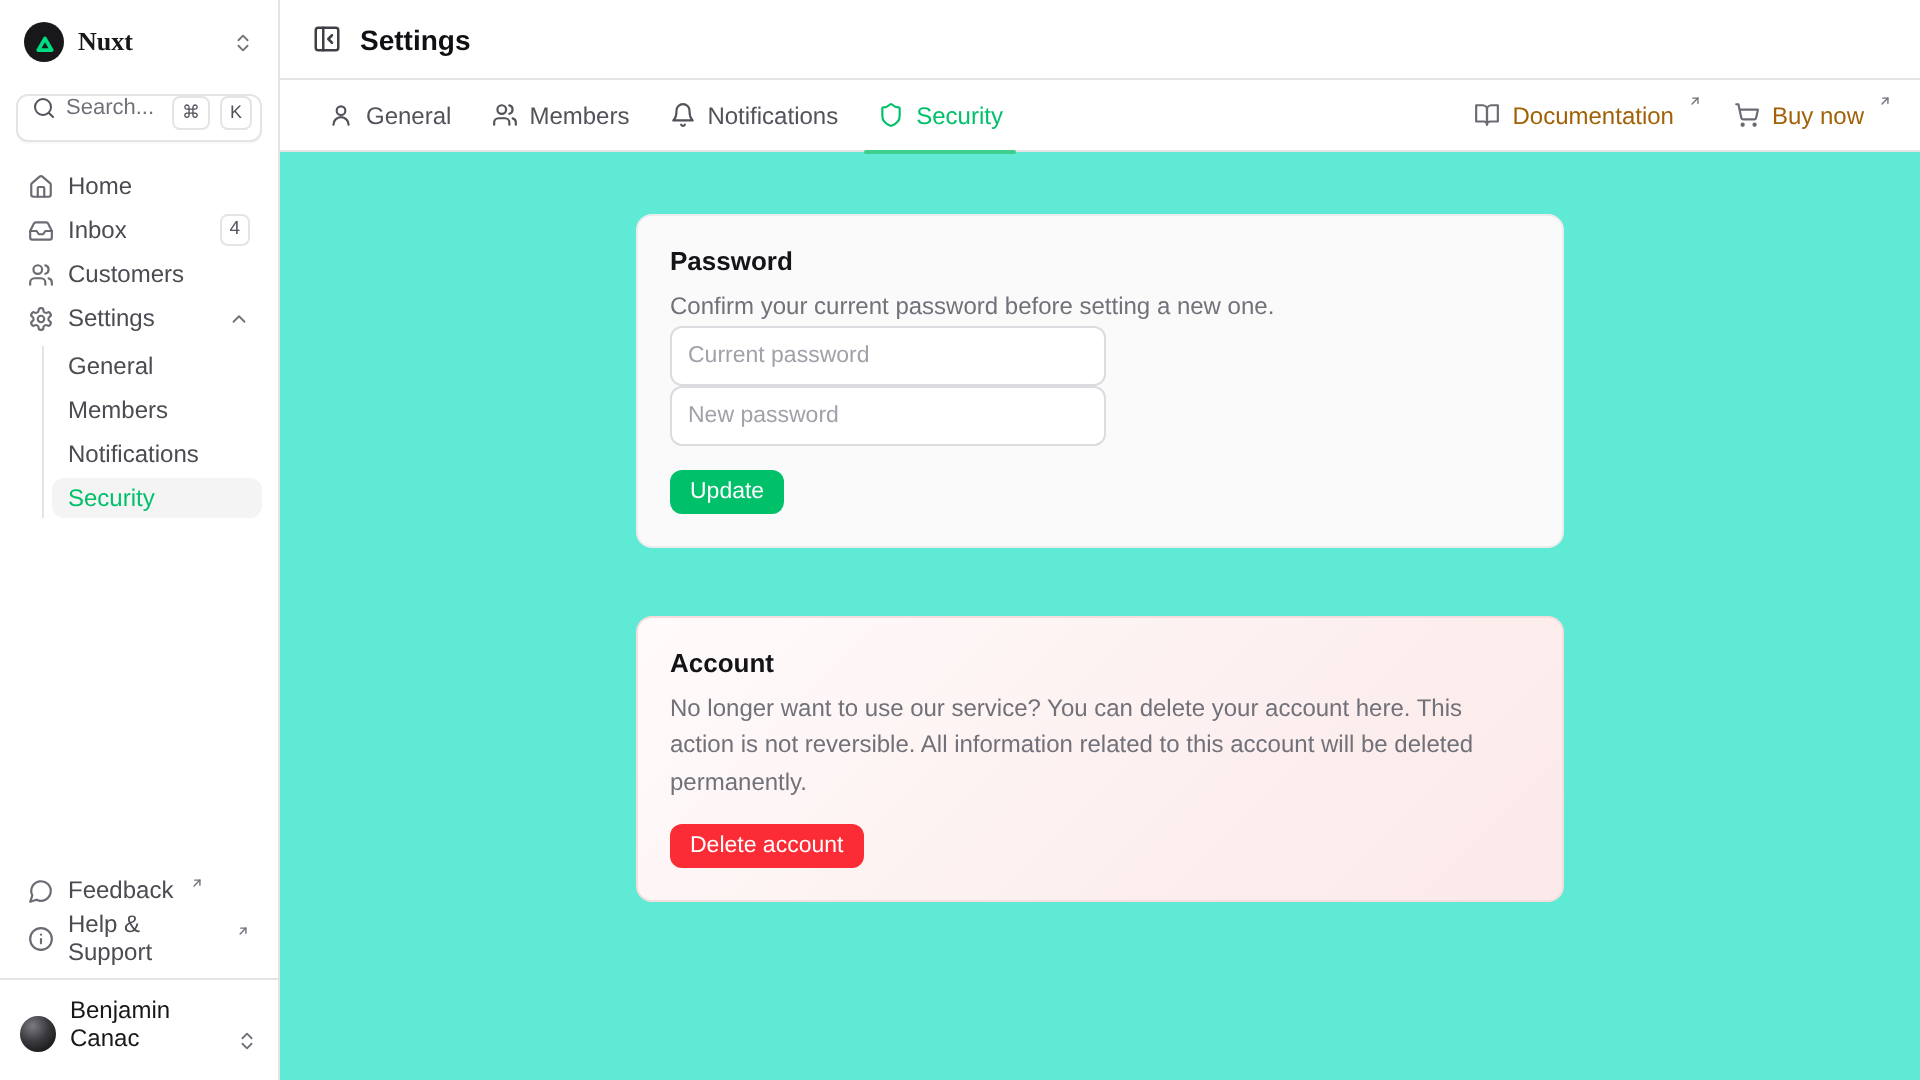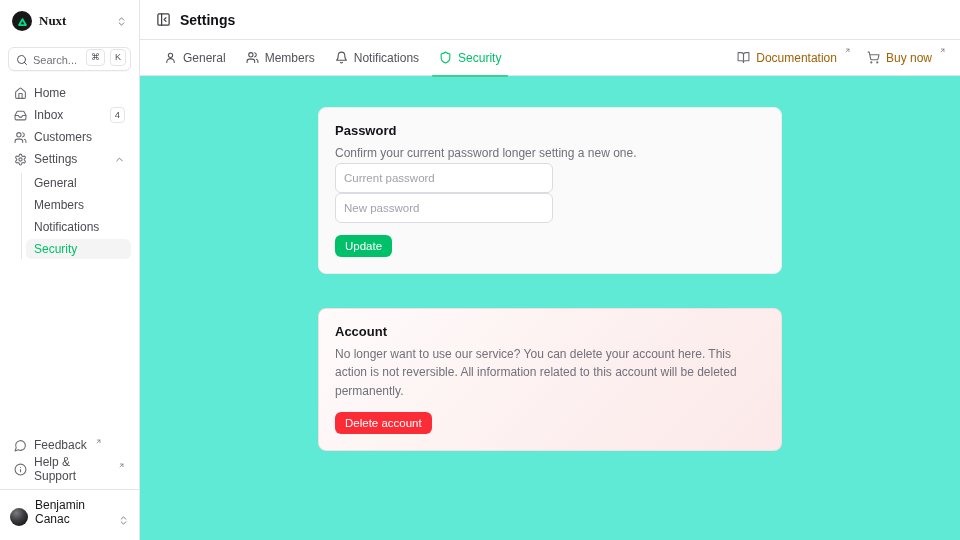--- a/index.html
+++ b/index.html
@@ -27,21 +27,21 @@
     width:20px; height:20px; border-radius:50%;
     background:#18181b; display:flex; align-items:center; justify-content:center;
     flex:0 0 20px;
   }
   .team-name { font-size:13px; font-weight:700; color:#18181b;font-family:Liberation Serif, serif; }
   .team-picker .sel-icon { margin-left:auto; color:#71717a; }
 
   .searchbox {
     margin-top:13px; height:24px;
     border:1px solid #e4e4e7; border-radius:6px; background:#fff;
-    display:flex; align-items:flex-end; gap:5px; padding:0 4px 4px 7px;
+    display:flex; align-items:flex-start; gap:5px; padding:0 4px 16px 7px;
     box-shadow:0 1px 1px rgba(0,0,0,0.03); cursor:text;
   }
   .searchbox .ph { font-size:11px; color:#71717a; flex:1; white-space:nowrap; overflow:hidden; }
   .kbd {
     font-size:9px; line-height:1; color:#52525b;
     border:1px solid #e4e4e7; border-radius:4px;
     padding:3px 4px; background:#fff; font-family:"Liberation Sans",sans-serif;
   }
 
   .nav { margin-top:12px; display:flex; flex-direction:column; gap:2px;text-align:right; }
@@ -373,21 +373,21 @@
               </svg>
           </span>
         </div>
       </div>
     </div>
 
     <div class="content">
 
       <section class="card neutral">
         <h2 class="card-title">Password</h2>
-        <p class="card-desc">Confirm your current password longer setting a new one.</p>
+        <p class="card-desc">Confirm your current password before setting a new one.</p>
         <input class="pw-input" type="password" placeholder="Current password" style="">
         <input class="pw-input" type="password" placeholder="New password" style="">
         <button class="btn primary">Update</button>
       </section>
 
       <section class="card danger">
         <h2 class="card-title">Account</h2>
         <p class="card-desc">No longer want to use our service? You can delete your account here. This action is not reversible. All information related to this account will be deleted permanently.</p>
         <button class="btn danger">Delete account</button>
       </section>

